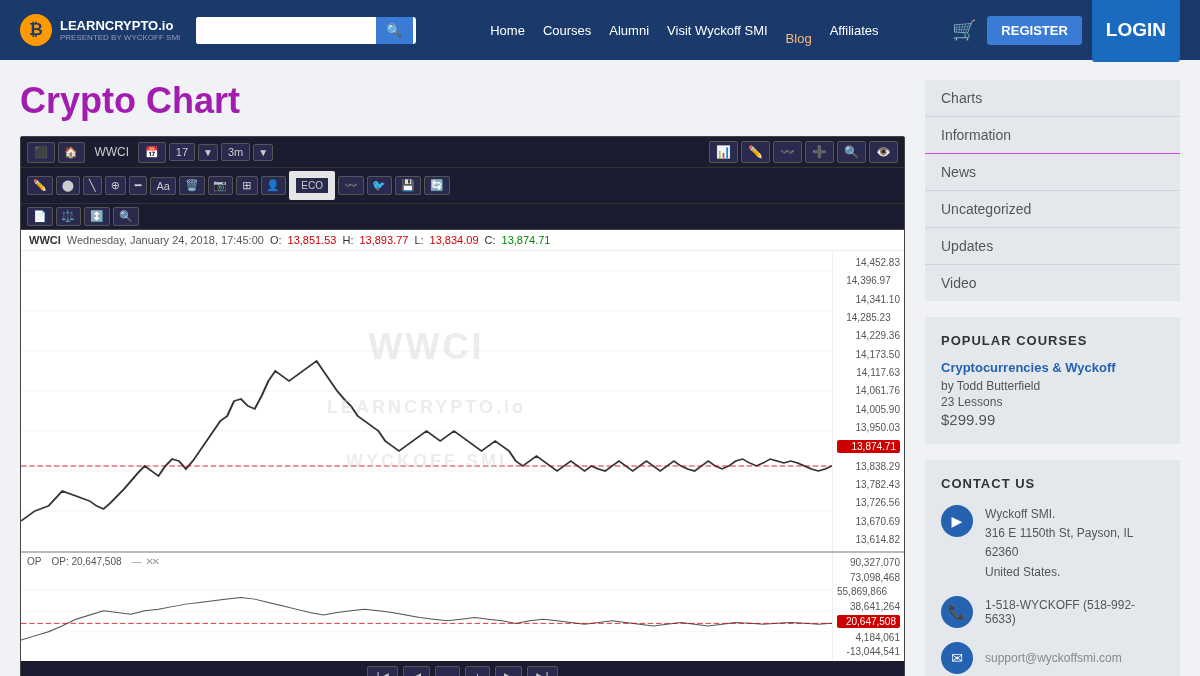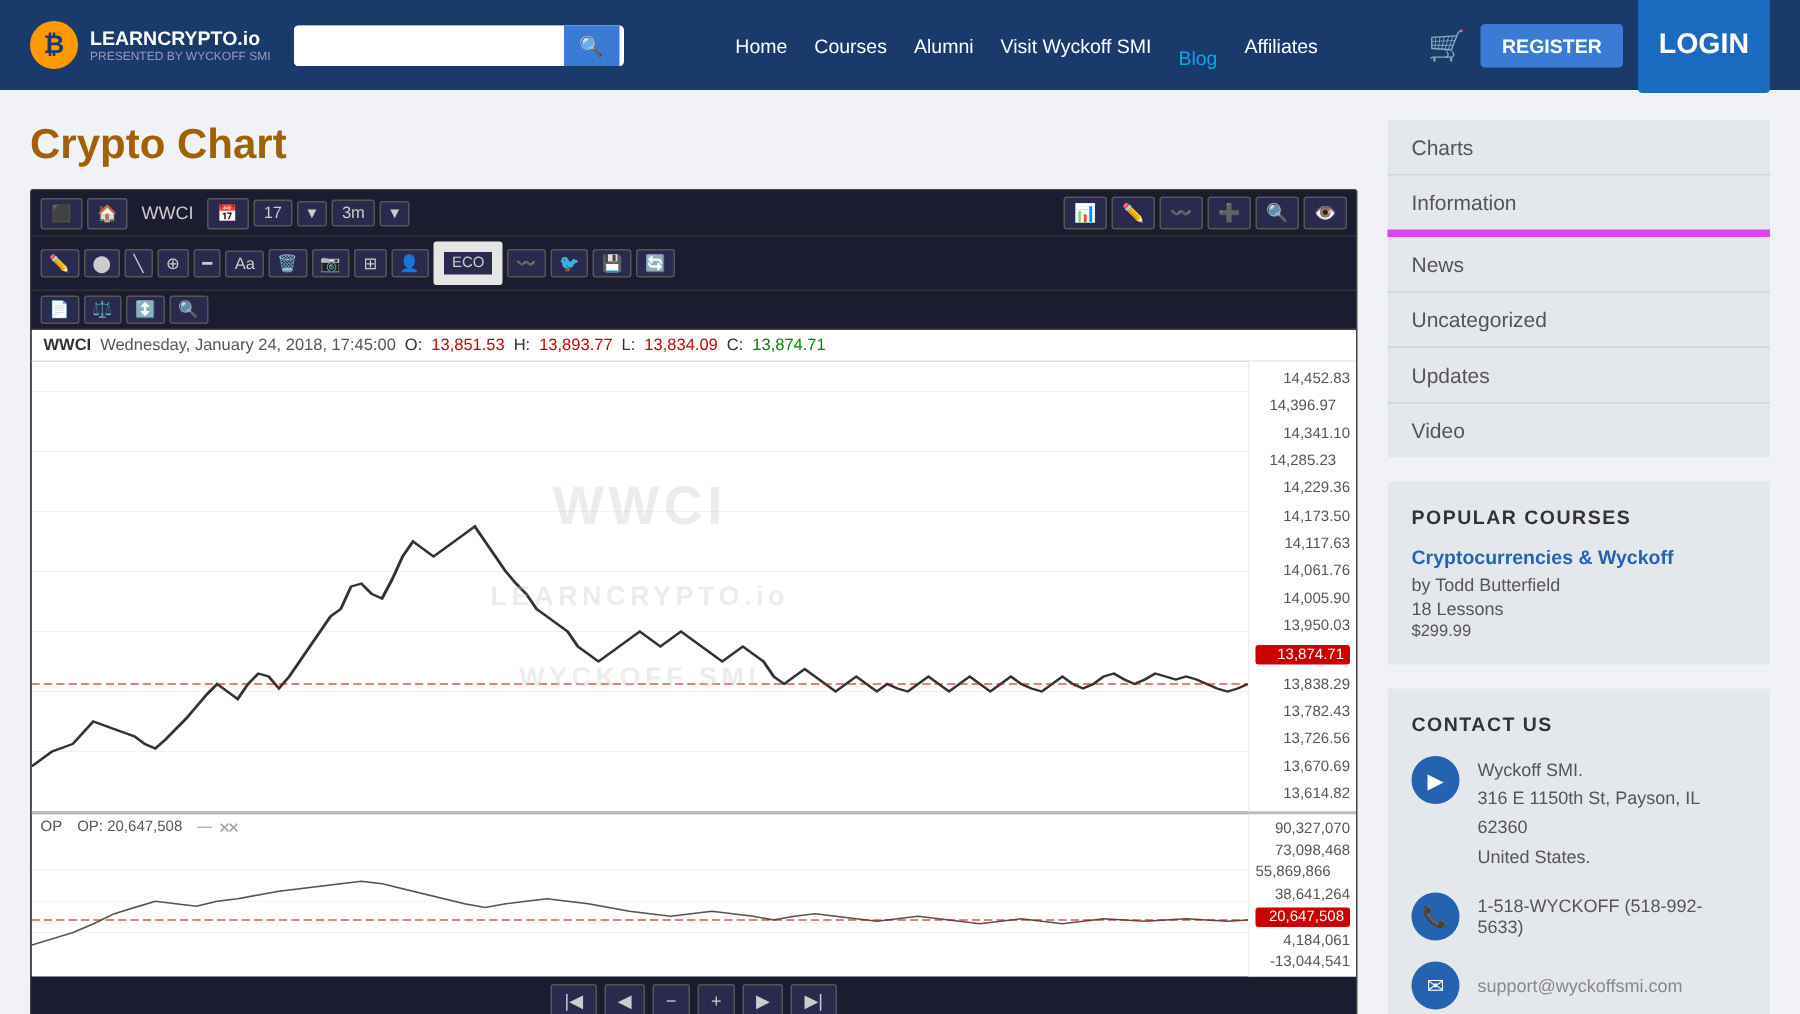--- a/index.html
+++ b/index.html
@@ -20,35 +20,35 @@
   <div style="display:flex;align-items:center;background:white;border-radius:3px;overflow:hidden;flex:0 0 220px;">
     <input type="text" style="border: none; outline: none; font-size: 13px; padding: 6px 10px; width: 180px;">
     <button style="background:#3a7bd5;border:none;color:white;padding:6px 10px;cursor:pointer;font-size:13px;">🔍</button>
   </div>
 
   <nav style="display:flex;align-items:center;gap:18px;flex:1;justify-content:center;">
     <a style="color:white;text-decoration:none;font-size:13px;cursor:pointer;">Home</a>
     <a style="color:white;text-decoration:none;font-size:13px;cursor:pointer;">Courses</a>
     <a style="color:white;text-decoration:none;font-size:13px;cursor:pointer;">Alumni</a>
     <a style="color:white;text-decoration:none;font-size:13px;cursor:pointer;">Visit Wyckoff SMI</a>
-    <a style="color:#0ea5e9;text-decoration:none;font-size:13px;cursor:pointer;margin-top:17px;">Blog</a>
+    <a style="color:#fdba74;text-decoration:none;font-size:13px;cursor:pointer;margin-top:17px;">Blog</a>
     <a style="color:white;text-decoration:none;font-size:13px;cursor:pointer;">Affiliates</a>
   </nav>
 
   <div style="display:flex;align-items:center;gap:10px;">
     <div style="color:white;font-size:20px;cursor:pointer;">🛒</div>
     <button style="background:#3a7bd5;color:white;border:none;padding:7px 14px;border-radius:3px;font-size:13px;cursor:pointer;font-weight:bold;">REGISTER</button>
     <button style="background:#1a6bbf;color:white;border:none;padding:21px 14px;border-radius:3px;font-size:19px;cursor:pointer;font-weight:bold;">LOGIN</button>
   </div>
 </header>
 
 <div style="display:flex;max-width:1200px;margin:0 auto;padding:20px;gap:20px;background:#f0f2f5;">
 
   <div style="flex:1;">
-    <h1 style="color:#a16207;font-size:28px;font-weight:bold;margin-bottom:14px;">Crypto Chart</h1>
+    <h1 style="color:#a21caf;font-size:36px;font-weight:bold;margin-bottom:14px;">Crypto Chart</h1>
 
     <div style="background:#000;border:1px solid #444;border-radius:2px;overflow:hidden;">
 
       <div style="background:#1c1c30;display:flex;align-items:center;padding:4px 6px;gap:3px;border-bottom:1px solid #333;">
         <button style="background:#2a2a4e;border:1px solid #555;color:#ccc;padding:3px 6px;border-radius:2px;cursor:pointer;font-size:11px;">⬛</button>
         <button style="background:#2a2a4e;border:1px solid #555;color:#ccc;padding:3px 6px;border-radius:2px;cursor:pointer;font-size:11px;">🏠</button>
         <span style="color:#ccc;font-size:12px;padding:0 6px;">WWCI</span>
         <button style="background:#2a2a4e;border:1px solid #555;color:#ccc;padding:3px 6px;border-radius:2px;cursor:pointer;font-size:11px;">📅</button>
         <button style="background:#2a2a4e;border:1px solid #555;color:#ccc;padding:2px 6px;border-radius:2px;cursor:pointer;font-size:11px;">17</button>
         <button style="background:#2a2a4e;border:1px solid #555;color:#ccc;padding:2px 4px;border-radius:2px;cursor:pointer;font-size:10px;">▼</button>
@@ -220,33 +220,33 @@
         <div style="width:72px;"></div>
       </div>
 
     </div>
   </div>
 
   <div style="width:255px;flex-shrink:0;">
 
     <div style="background:#e4e8ed;margin-bottom:16px;">
       <div style="padding:10px 16px;font-size:14px;color:#555;cursor:pointer;border-bottom:1px solid #cfd5dd;">Charts</div>
-      <div style="padding:10px 16px;font-size:14px;color:#555;cursor:pointer;border-bottom:5px solid #d946ef;">Information</div>
+      <div style="padding:10px 16px;font-size:14px;color:#555;cursor:pointer;border-bottom:1px solid #d946ef;">Information</div>
       <div style="padding:10px 16px;font-size:14px;color:#555;cursor:pointer;border-bottom:1px solid #cfd5dd;">News</div>
       <div style="padding:10px 16px;font-size:14px;color:#555;cursor:pointer;border-bottom:1px solid #cfd5dd;">Uncategorized</div>
       <div style="padding:10px 16px;font-size:14px;color:#555;cursor:pointer;border-bottom:1px solid #cfd5dd;">Updates</div>
       <div style="padding:10px 16px;font-size:14px;color:#555;cursor:pointer;">Video</div>
     </div>
 
     <div style="background:#e4e8ed;padding:16px;margin-bottom:16px;">
       <div style="font-size:13px;font-weight:bold;color:#333;letter-spacing:1px;margin-bottom:12px;">POPULAR COURSES</div>
       <div style="color:#2563b0;font-size:13px;font-weight:bold;cursor:pointer;margin-bottom:4px;">Cryptocurrencies &amp; Wyckoff</div>
       <div style="font-size:12px;color:#555;margin-bottom:2px;">by Todd Butterfield</div>
-      <div style="font-size:12px;color:#555;margin-bottom:2px;">18 Lessons</div>
-      <div style="font-size:11px;color:#555;">$299.99</div>
+      <div style="font-size:12px;color:#555;margin-bottom:2px;">23 Lessons</div>
+      <div style="font-size:15px;color:#555;">$299.99</div>
     </div>
 
     <div style="background:#e4e8ed;padding:16px;">
       <div style="font-size:13px;font-weight:bold;color:#333;letter-spacing:1px;margin-bottom:14px;">CONTACT US</div>
 
       <div style="display:flex;align-items:flex-start;gap:12px;margin-bottom:14px;">
         <div style="width:32px;height:32px;background:#2563b0;border-radius:50%;display:flex;align-items:center;justify-content:center;color:white;font-size:14px;flex-shrink:0;">▶</div>
         <div style="font-size:12px;color:#555;line-height:1.6;">
           <span>Wyckoff SMI.</span><br>
           <span>316 E 1150th St, Payson, IL 62360</span><br>

